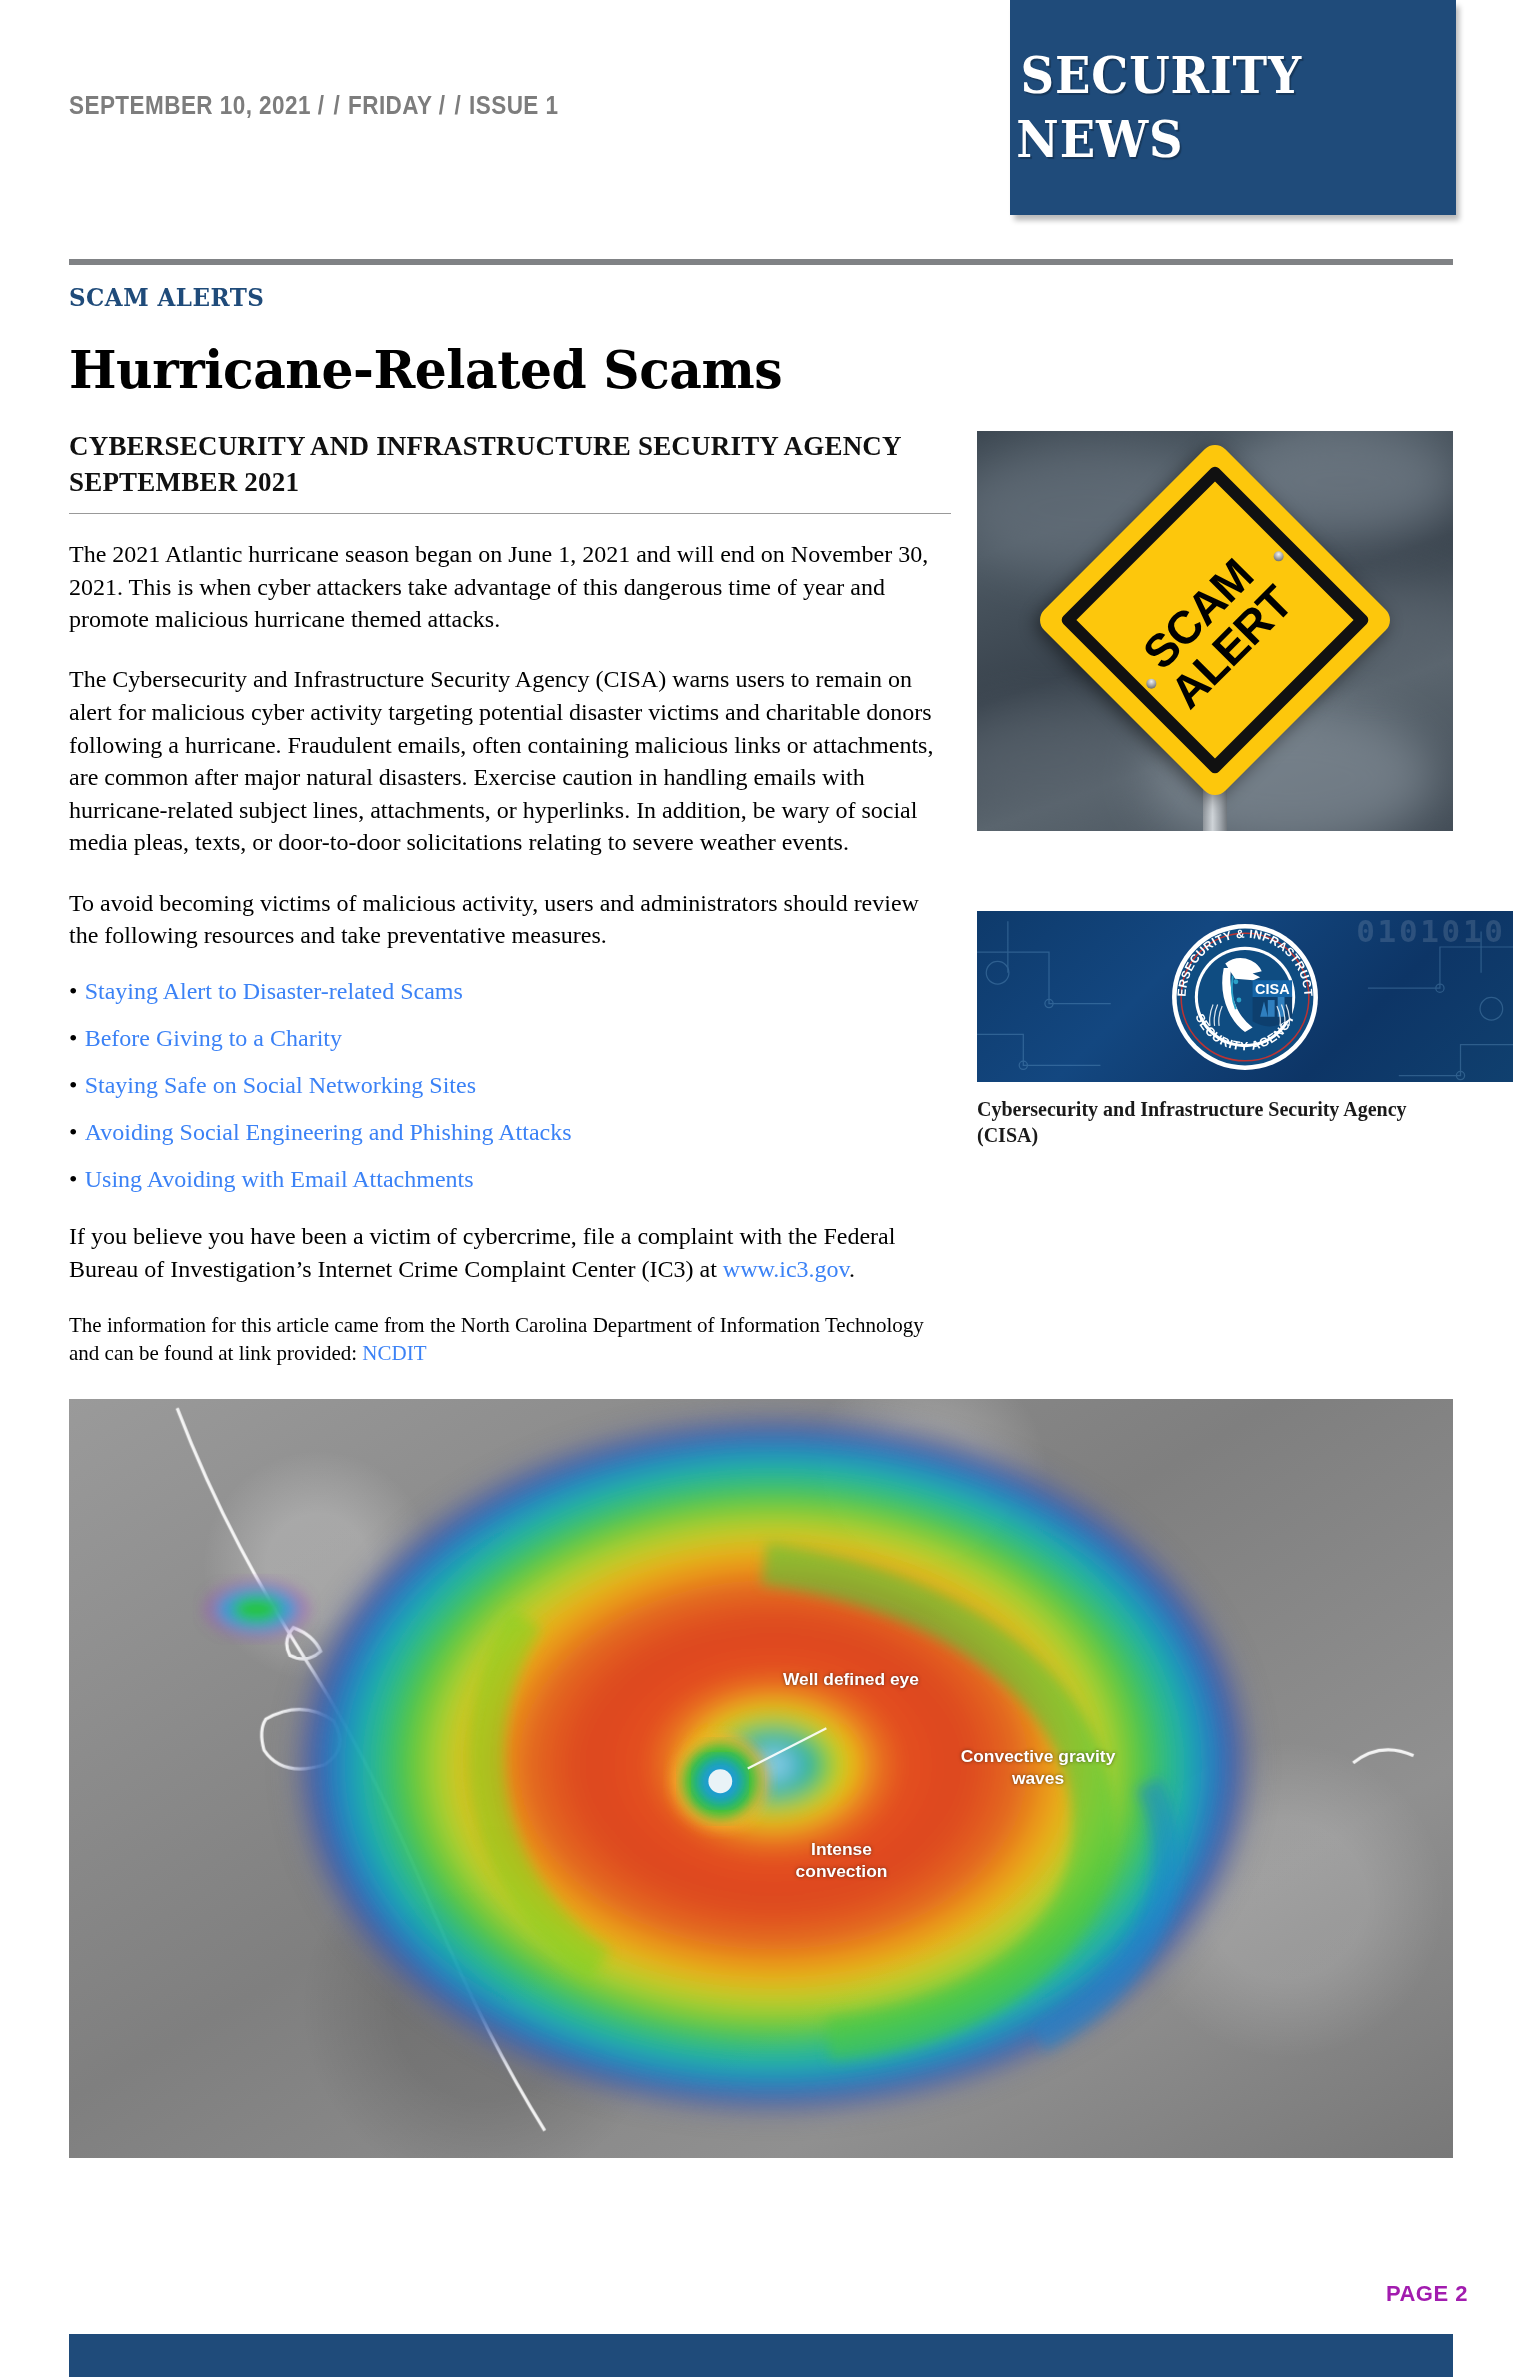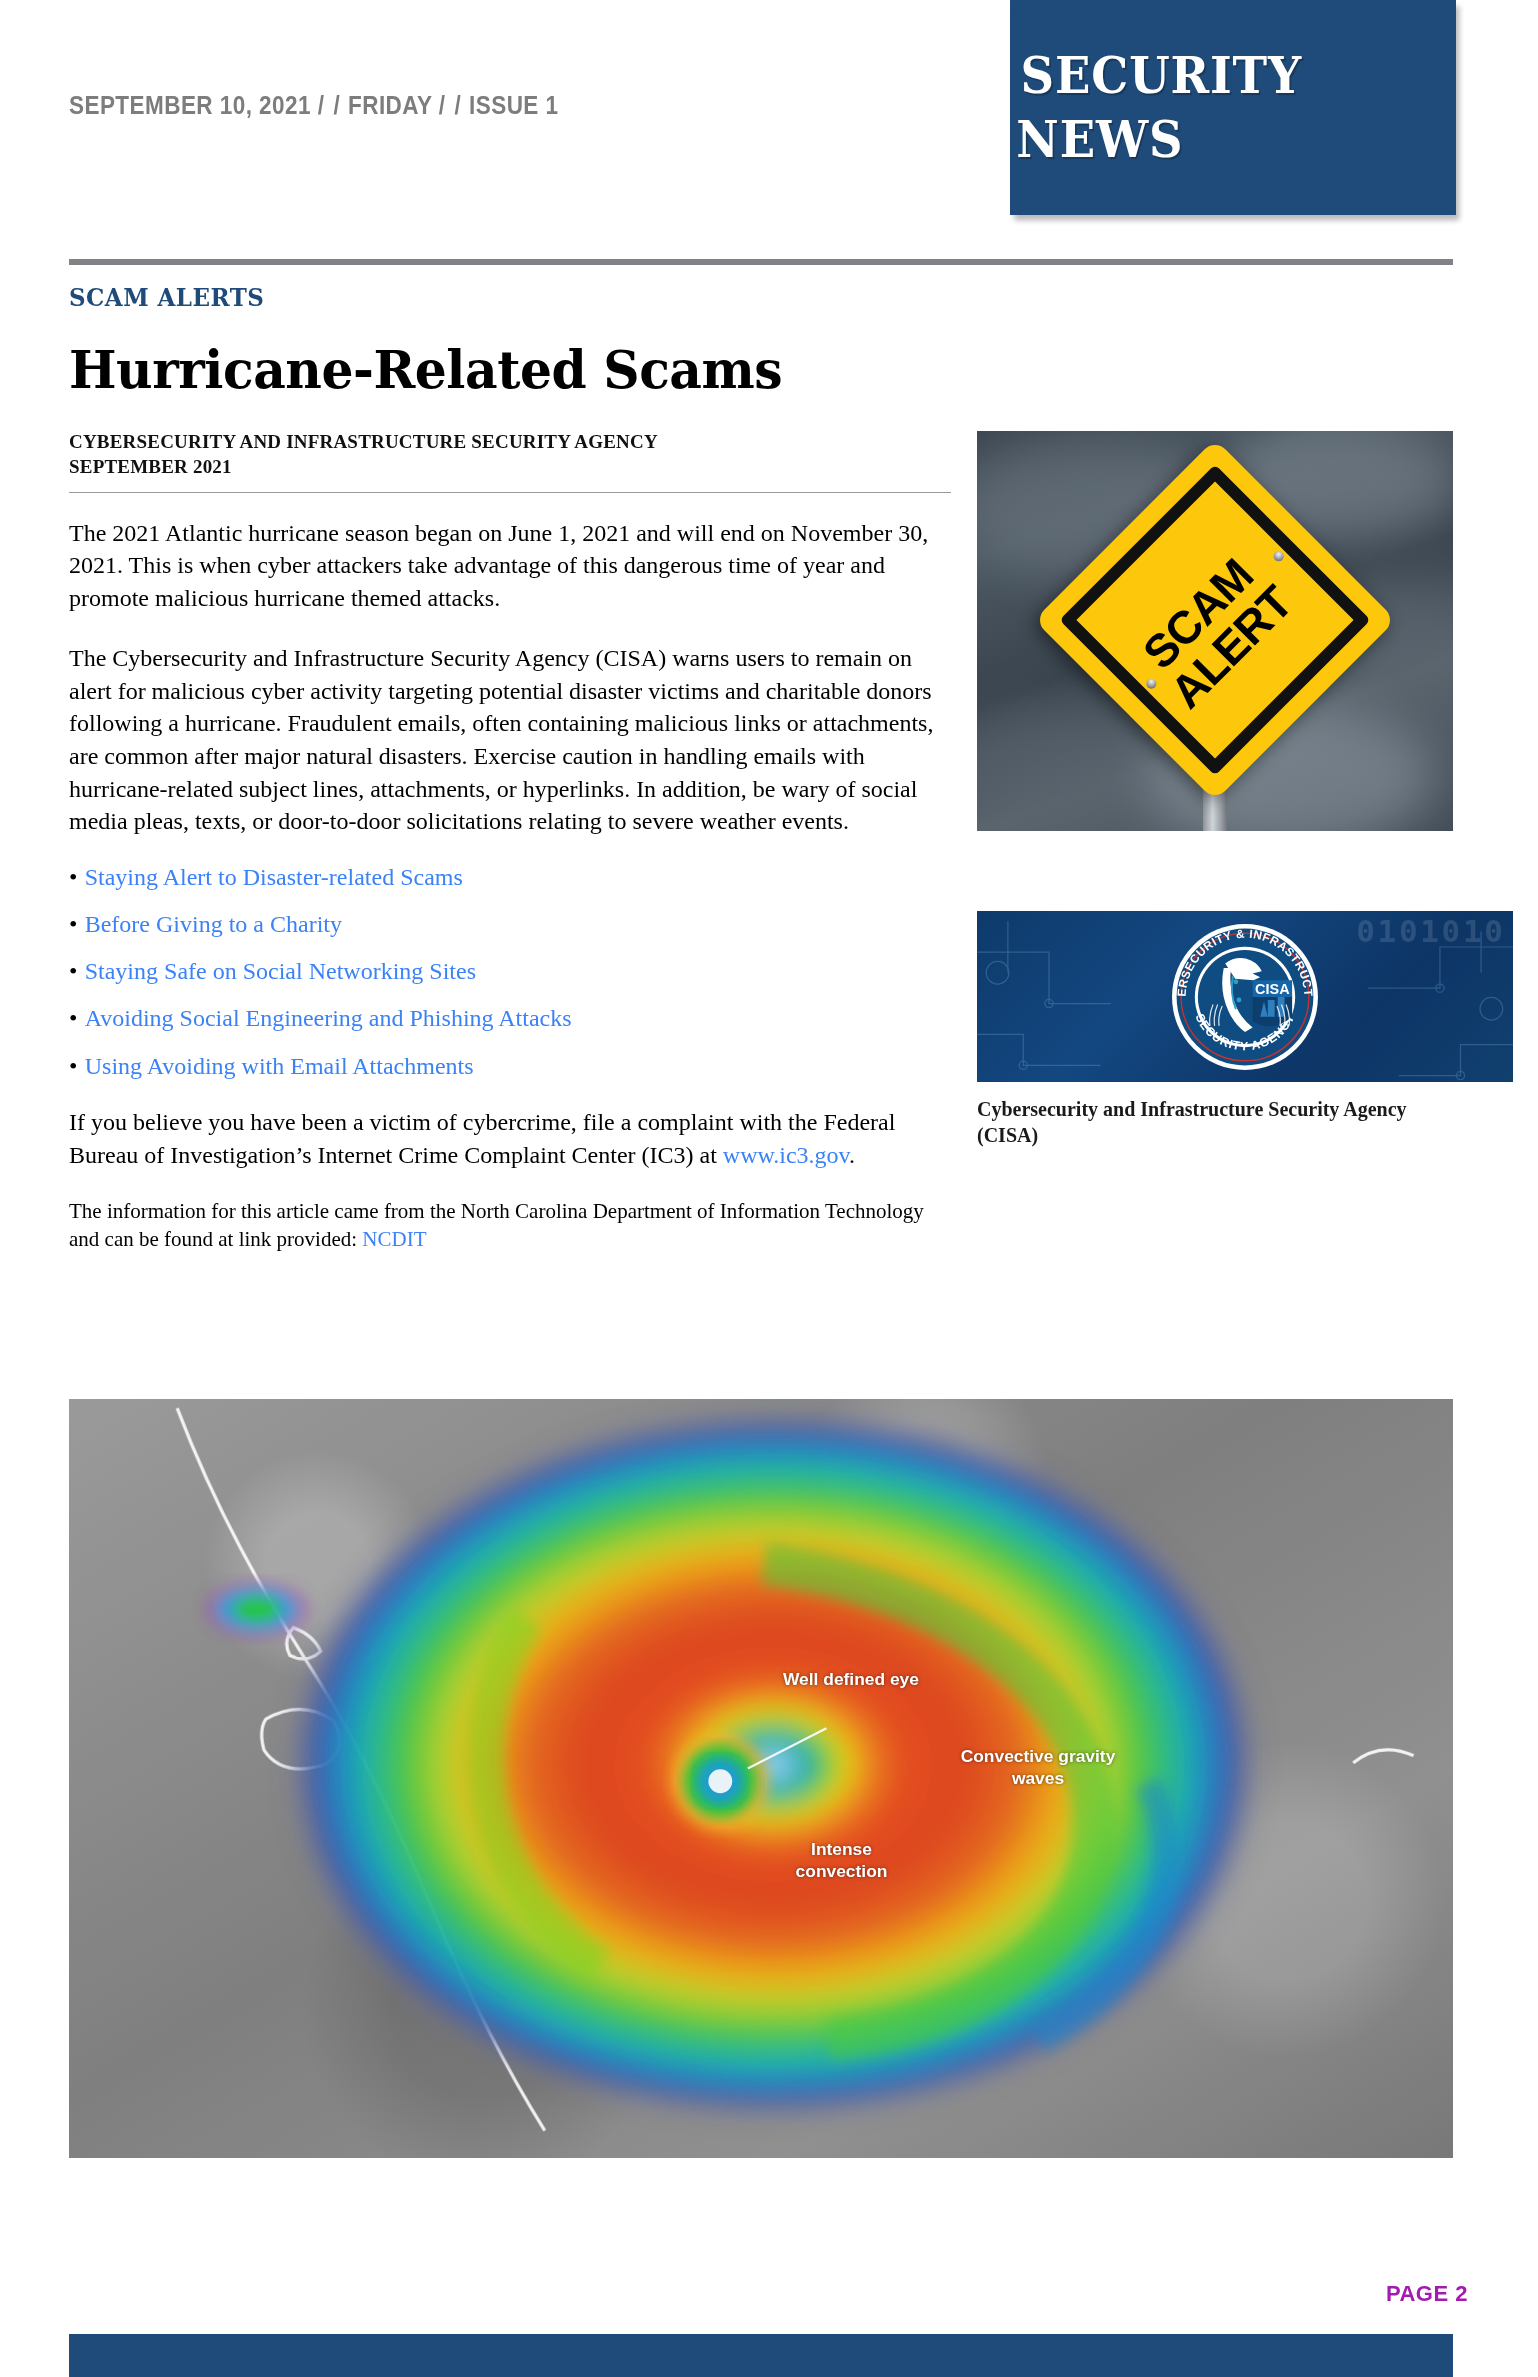--- a/index.html
+++ b/index.html
@@ -99,21 +99,21 @@
     color: #000000;
     margin-top: 25.6px;
     letter-spacing: -0.5px;
     transform: scaleX(0.95);
     transform-origin: left center;
   }
 
   .byline {
     font-family: "Liberation Serif", serif;
     font-weight: bold;
-    font-size: 19px;
+    font-size: 27px;
     line-height: 1.33;
     color: #111111;
     margin-top: 29px;
     letter-spacing: 0.2px;
   }
 
   .byline-rule {
     width: 882px;
     height: 0.9px;
     background: #999999;
@@ -361,20 +361,21 @@
     <div class="byline">
       <div>CYBERSECURITY AND INFRASTRUCTURE SECURITY AGENCY</div>
       <div>SEPTEMBER 2021</div>
     </div>
     <div class="byline-rule"></div>
 
     <p class="body-p">The 2021 Atlantic hurricane season began on June 1, 2021 and will end on November 30, 2021. This is when cyber attackers take advantage of this dangerous time of year and promote malicious hurricane themed attacks.</p>
 
     <p class="body-p tight">The Cybersecurity and Infrastructure Security Agency (CISA) warns users to remain on alert for malicious cyber activity targeting potential disaster victims and charitable donors following a hurricane. Fraudulent emails, often containing malicious links or attachments, are common after major natural disasters. Exercise caution in handling emails with hurricane-related subject lines, attachments, or hyperlinks. In addition, be wary of social media pleas, texts, or door-to-door solicitations relating to severe weather events.</p>
 
+    <p class="body-p tight">To avoid becoming victims of malicious activity, users and administrators should review the following resources and take preventative measures.</p>
 
     <ul class="link-list">
       <li>
         <span class="bullet">•</span><a class="doclink">Staying Alert to Disaster-related Scams</a>
       </li>
       <li>
         <span class="bullet">•</span><a class="doclink">Before Giving to a Charity</a>
       </li>
       <li>
         <span class="bullet">•</span><a class="doclink">Staying Safe on Social Networking Sites</a>

